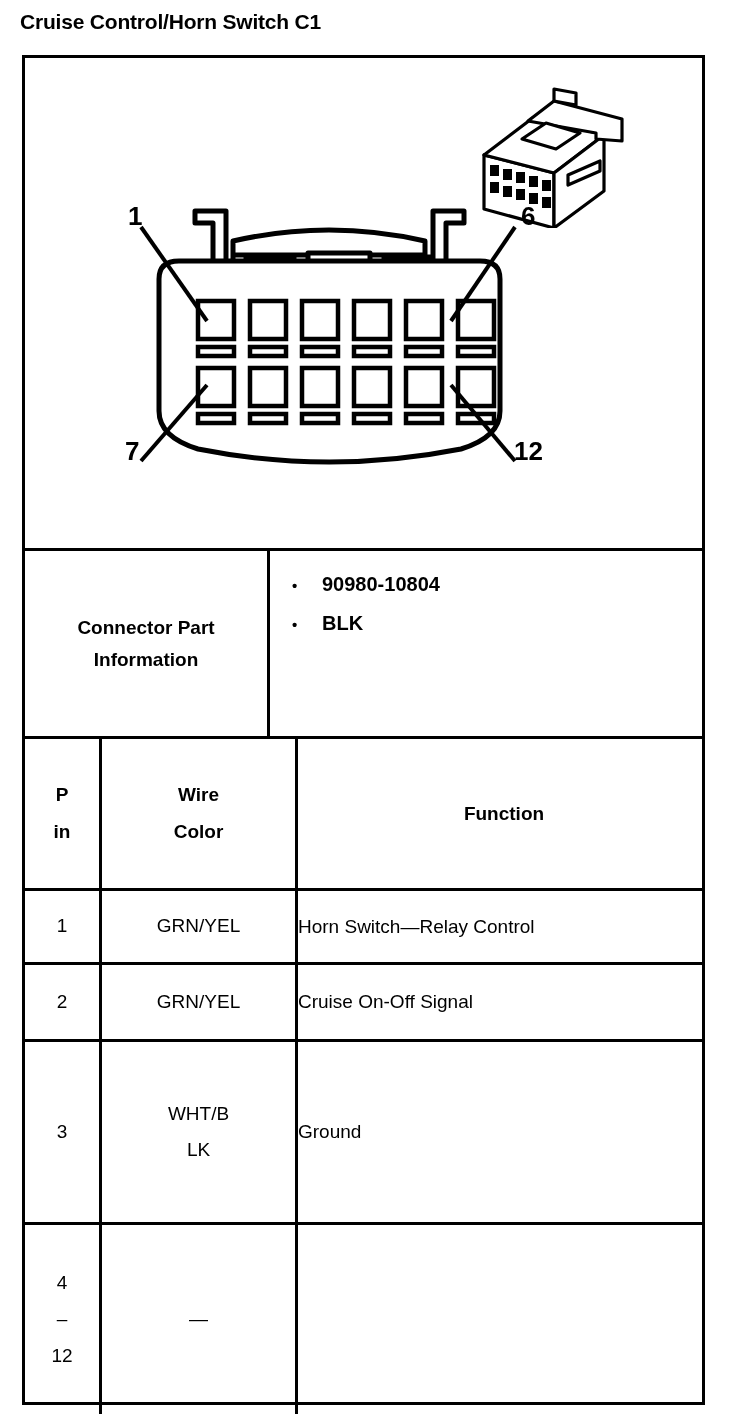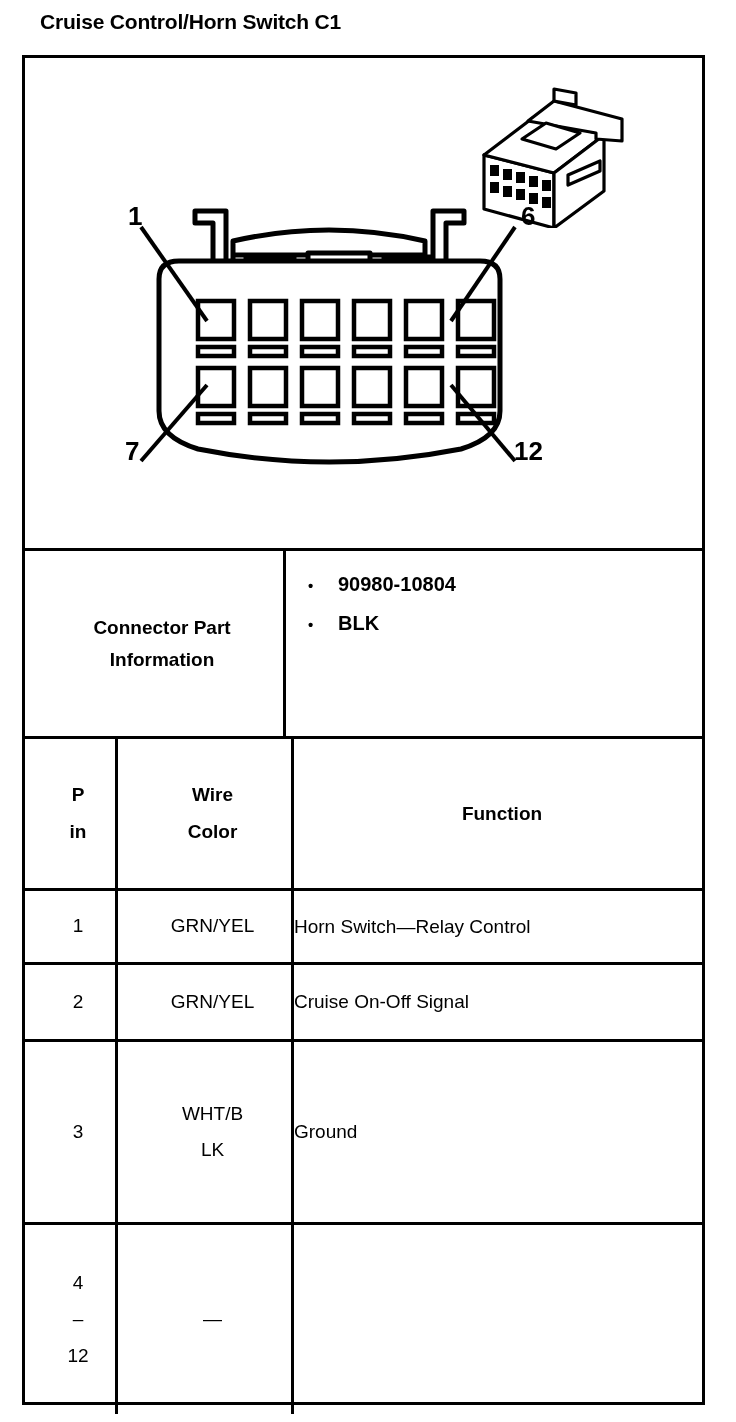--- a/index.html
+++ b/index.html
@@ -12,21 +12,21 @@
     height: 1422px;
     font-family: "Liberation Sans", sans-serif;
     color: #000000;
     position: relative;
     overflow: hidden;
   }
 
   
   .page-title {
     position: absolute;
-    left: 40px;
+    left: 20px;
     top: 10px;
     font-size: 21px;
     font-weight: bold;
     letter-spacing: -0.2px;
     white-space: nowrap;
   }
 
   
   .frame {
     position: absolute;
@@ -123,21 +123,21 @@
     border-right: 3px solid #000;
     box-sizing: border-box;
     display: flex;
     align-items: center;
     justify-content: center;
     text-align: center;
     font-size: 19px;
     line-height: 1.9;
   }
   .c-wire {
-    width: 160px;
+    width: 196px;
     border-right: 3px solid #000;
     box-sizing: border-box;
     display: flex;
     align-items: center;
     justify-content: center;
     text-align: center;
     font-size: 19px;
     line-height: 1.9;
   }
   .c-func {
@@ -155,21 +155,21 @@
   .head-row .c-func {
     justify-content: center;
     padding-left: 8px;
   }
   .head-row { height: 152px; }
   .r-1 { height: 74px; }
   .r-2 { height: 77px; }
   .r-3 { height: 183px; }
   .r-4 { height: 189px; }
 
-  .stack { white-space: pre-line; margin-left: 16px; }
+  .stack { white-space: pre-line; }
 </style>
 </head>
 <body>
 
 <div class="page-title">Cruise Control/Horn Switch C1</div>
 
 <div class="frame">
 
   <div class="figure-cell">
 

